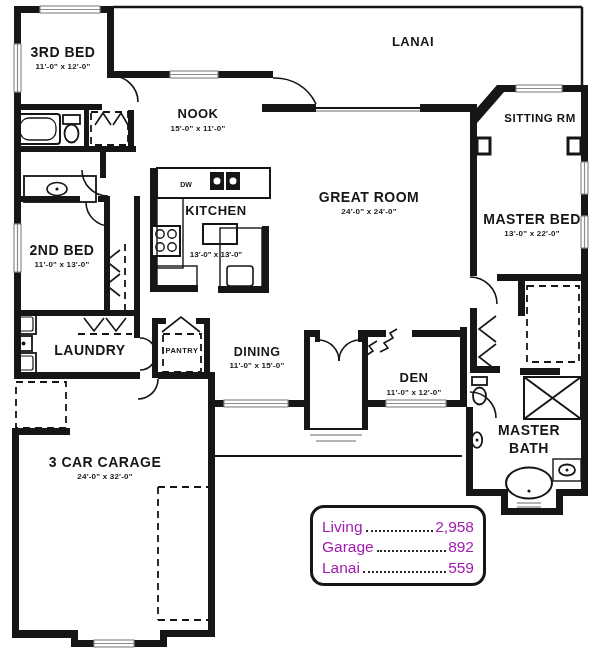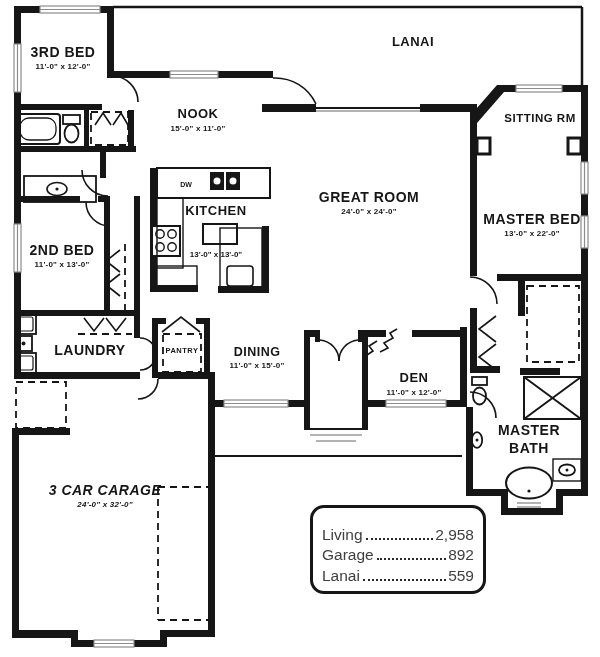--- a/index.html
+++ b/index.html
@@ -12,22 +12,22 @@
   .room-label .dims{display:block;font-weight:700;font-size:8px;letter-spacing:.2px;margin-top:2px;}
   .room-label .dims:empty{display:none;}
   .fs14 .nm{font-size:14px;} .fs13 .nm{font-size:13px;} .fs12 .nm{font-size:12.5px;}
   .fs11 .nm{font-size:11.5px;} .fs8 .nm{font-size:14px;} .fs7 .nm{font-size:7.5px;}
   .wrap2{white-space:normal;width:64px;}
   .wrap2 .nm{font-size:14px;line-height:1.25;}
   .tiny-label{position:absolute;transform:translate(-50%,-50%);font-size:7px;font-weight:700;}
   .dims-solo{position:absolute;transform:translate(-50%,-50%);font-size:8px;font-weight:700;white-space:nowrap;}
   
   .area-table{position:absolute;left:310px;top:505px;width:152px;
-              border:3px solid #161616;border-radius:14px;padding:15px 9px 6px 9px;
-              background:#fff;font-size:15.5px;color:#404040;}
+              border:3px solid #161616;border-radius:14px;padding:7px 9px 6px 9px;
+              background:#fff;font-size:15.5px;color:#a21caf;}
   .trow{display:flex;align-items:flex-end;height:20.5px;}
   .tlabel{flex:none;}
   .dots{flex:1;border-bottom:2px dotted #2a2a2a;margin:0 2px 4px 3px;}
   .tval{flex:none;}
   .trow.underlined{border-bottom:2px solid #161616;}
 </style>
 </head>
 <body>
 
 <div id="plan">
@@ -312,21 +312,21 @@
     <span class="nm">DINING</span>
       <span class="dims">11'-0" x 15'-0"</span>
     </div>
   <div class="room-label fs13" style="left:414px;top:384px;">
     <span class="nm">DEN</span>
       <span class="dims">11'-0" x 12'-0"</span>
     </div>
   <div class="room-label wrap2" style="left:529px;top:439px;">
     <span class="nm">MASTER BATH</span>
     </div>
-  <div class="room-label fs14" style="left:105px;top:496px;font-style:italic;">
+  <div class="room-label fs14" style="left:105px;top:468px;">
     <span class="nm">3 CAR CARAGE</span>
       <span class="dims">24'-0" x 32'-0"</span>
     </div>
   <div class="tiny-label" style="left:186px;top:184px;">DW</div>
 
   <div class="area-table">
     <div class="trow">
       <span class="tlabel">Living</span>
       <span class="dots"></span>
       <span class="tval">2,958</span>

